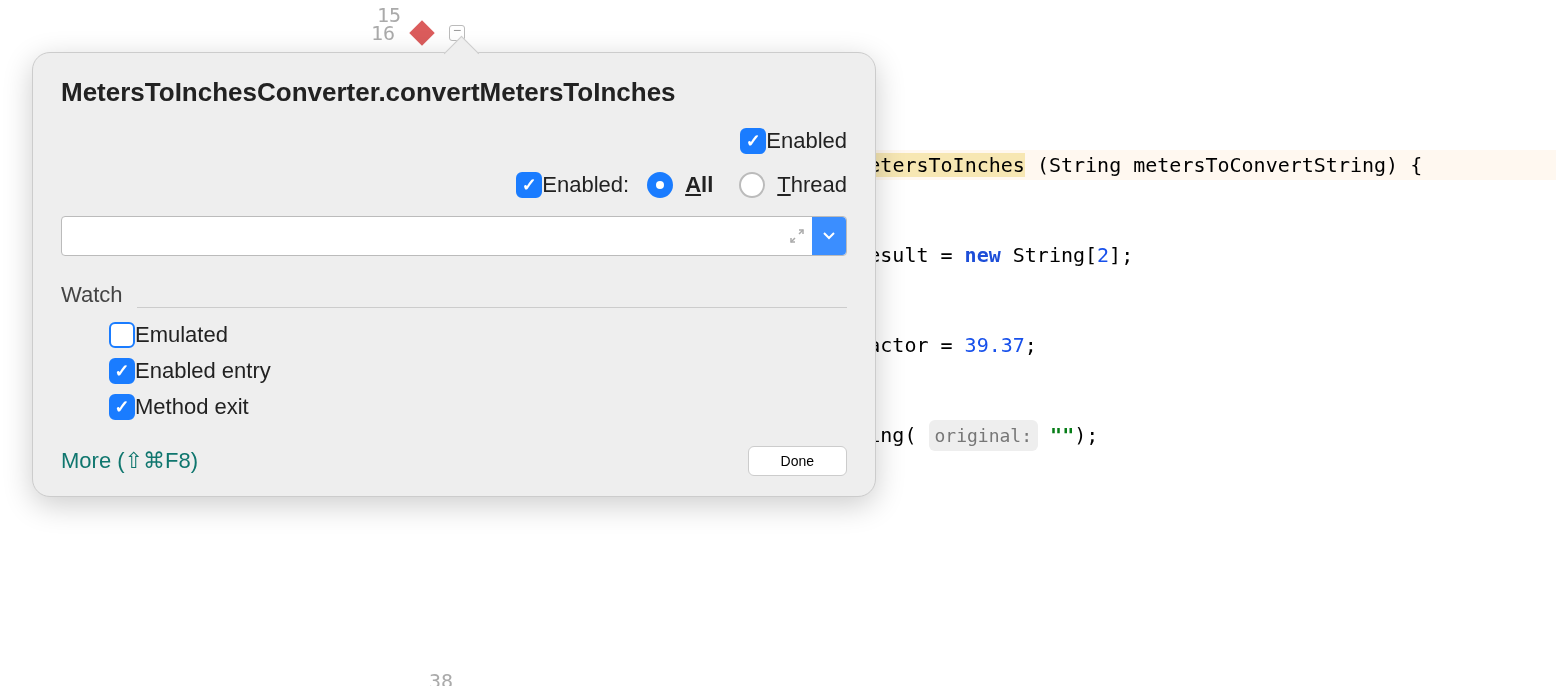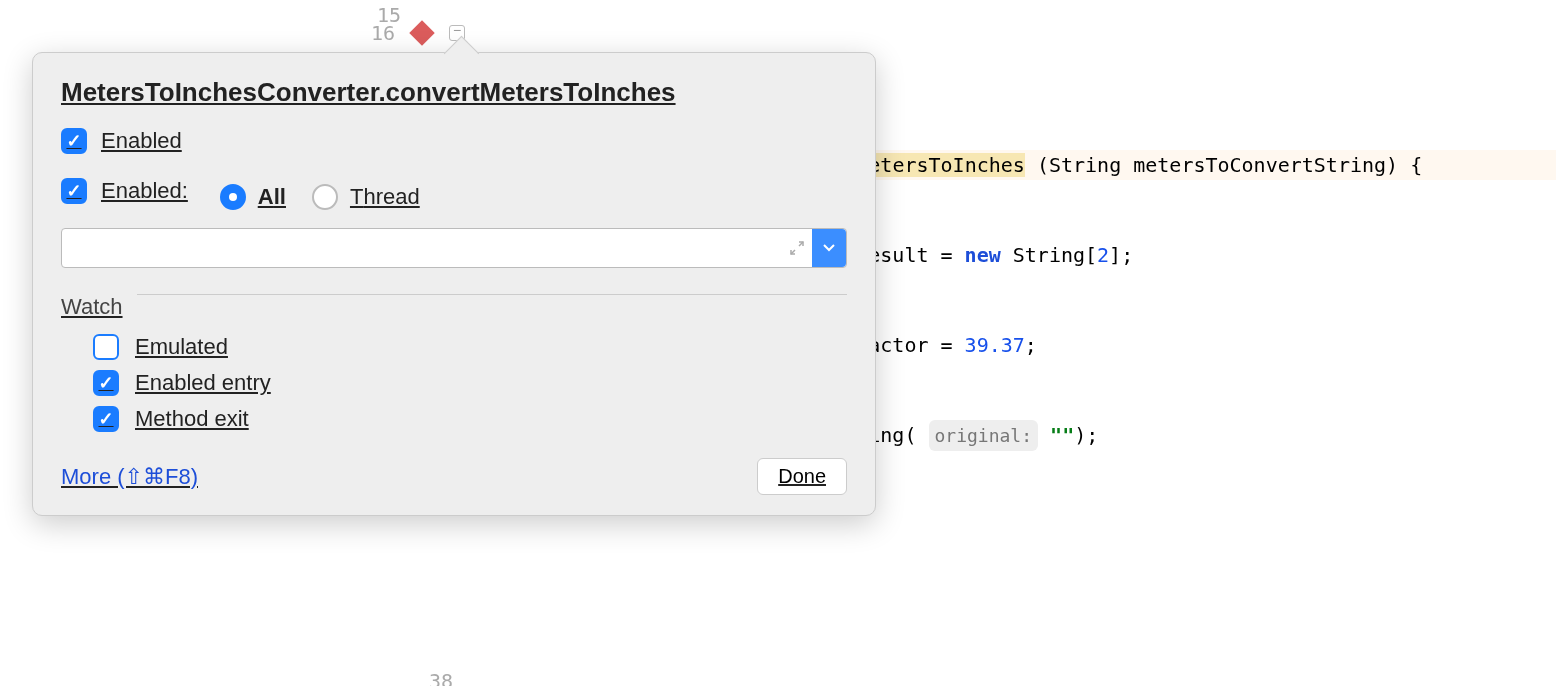--- a/index.html
+++ b/index.html
@@ -77,48 +77,47 @@
   .static-call { font-style: italic; }
   .hint { background: #eee; border-radius: 6px; padding: 5px 6px; color: #777; font-size: 18px; }
 
   .popup {
     position: absolute;
     top: 52px;
     left: 32px;
     width: 844px;
     background: #eeeeee;
     border: 1px solid #ccc;
-    border-radius: 10px;
+    border-radius: 18px;
     box-shadow: 0 8px 30px rgba(0,0,0,0.2);
     padding: 24px 28px 20px 28px;
     font-size: 22px;
     color: #222;
-    text-decoration: underline;
   }
   .popup::before {
     content: "";
     position: absolute;
     top: -12px;
     left: 416px;
     width: 24px; height: 24px;
     background: #eeeeee;
     border-left: 1px solid #ccc;
     border-top: 1px solid #ccc;
     transform: rotate(45deg);
   }
   .popup-title {
     font-weight: 700;
     font-size: 26px;
     margin-bottom: 20px;
   }
   .popup-row {
     display: flex;
     align-items: center;
-    gap: 14px;
     margin-bottom: 18px;
+    justify-content: flex-end;
   }
   .checkbox {
     width: 26px; height: 26px;
     border-radius: 6px;
     background: #fff;
     border: 2.5px solid #1a7cff;
     display: flex;
     align-items: center;
     justify-content: center;
     cursor: pointer;
@@ -148,21 +147,21 @@
   }
   .radio.selected::after {
     content: "";
     position: absolute;
     top: 7px; left: 7px;
     width: 8px; height: 8px;
     background: #fff;
     border-radius: 50%;
   }
   .underline-first::first-letter { text-decoration: underline; }
-  .suspend-group { display: flex; align-items: center; gap: 12px; margin-left: 18px; margin-top: 12px; }
+  .suspend-group { display: flex; align-items: center; gap: 12px; margin-left: 18px; }
   .condition-label { margin-top: 6px; margin-bottom: 8px; }
   .condition-input-wrap {
     display: flex;
     border: 1px solid #bbb;
     border-radius: 4px;
     background: #fff;
     height: 40px;
     margin-bottom: 26px;
   }
   .condition-input {
@@ -185,53 +184,53 @@
     width: 34px;
     background: #3b8eff;
     border-radius: 0 4px 4px 0;
     display: flex;
     align-items: center;
     justify-content: center;
   }
   .dropdown-btn svg { fill: #fff; }
   .section-header {
     display: flex;
-    align-items: flex-start;
+    align-items: flex-end;
     gap: 14px;
     margin-bottom: 14px;
     color: #444;
   }
   .section-header .rule {
     flex: 1;
     height: 1px;
     background: #ccc;
   }
   .watch-item {
     display: flex;
     align-items: center;
-    gap: 16px;
-    margin-left: 32px;
+    gap: 0;
+    margin-left: 48px;
     margin-bottom: 10px;
   }
   .popup-footer {
     display: flex;
     align-items: center;
     justify-content: space-between;
     margin-top: 26px;
   }
   .more-link {
-    color: #1d4ed8;
+    color: #0f766e;
     cursor: pointer;
   }
   .done-btn {
     background: #fff;
     border: 1px solid #ccc;
     border-radius: 6px;
-    padding: 6px 20px;
-    font-size: 20px;
+    padding: 6px 32px;
+    font-size: 14px;
     cursor: pointer;
   }
 </style>
 </head>
 <body>
 
 <div class="code-area">
   <div class="gutter">
     <div class="gutter-line" style="top:0px">
       <span class="line-number">15</span>

